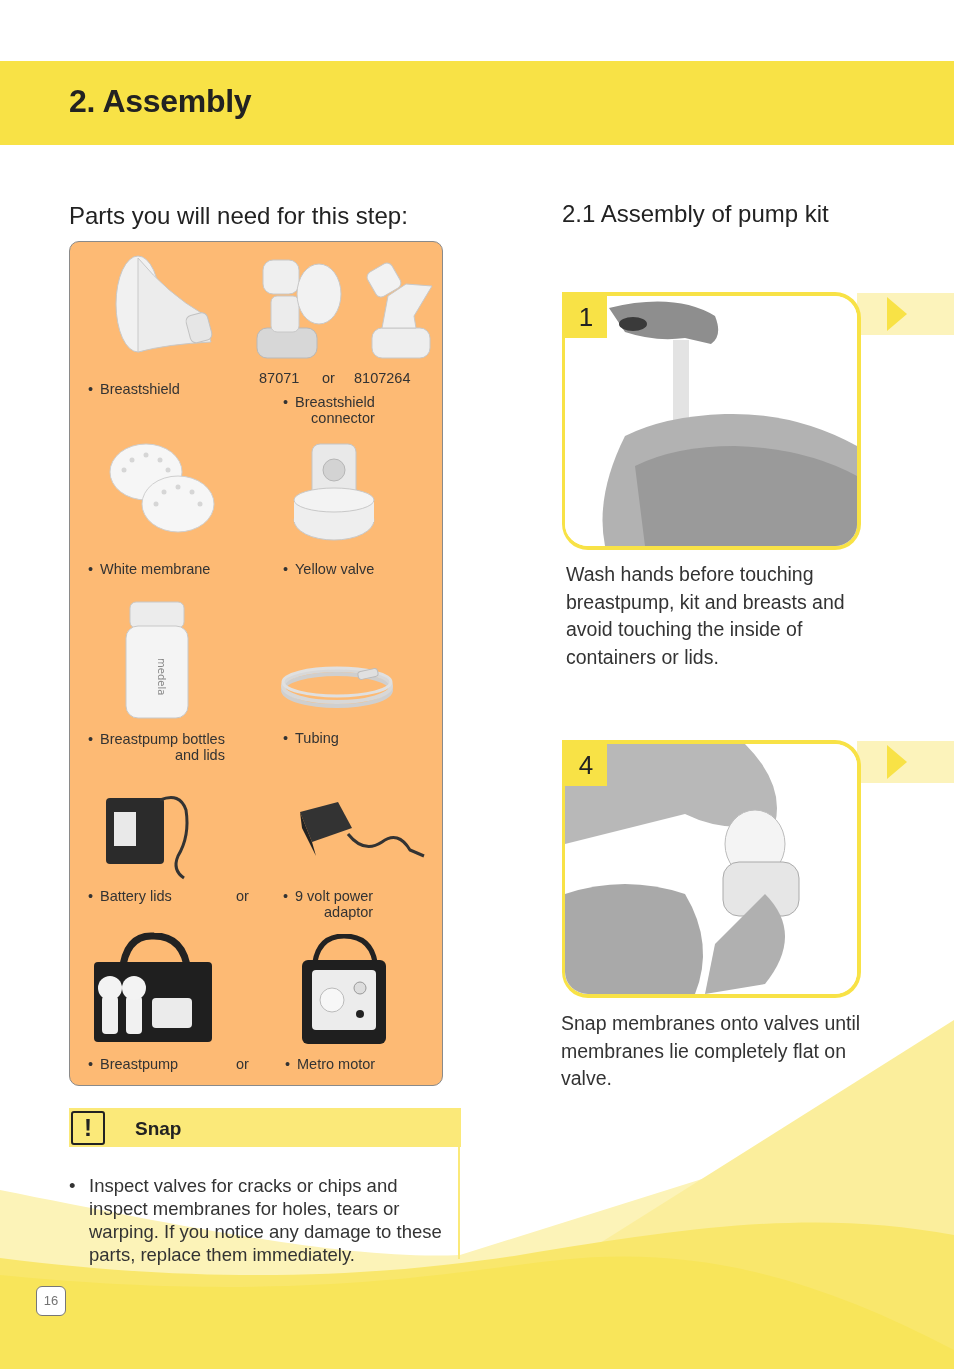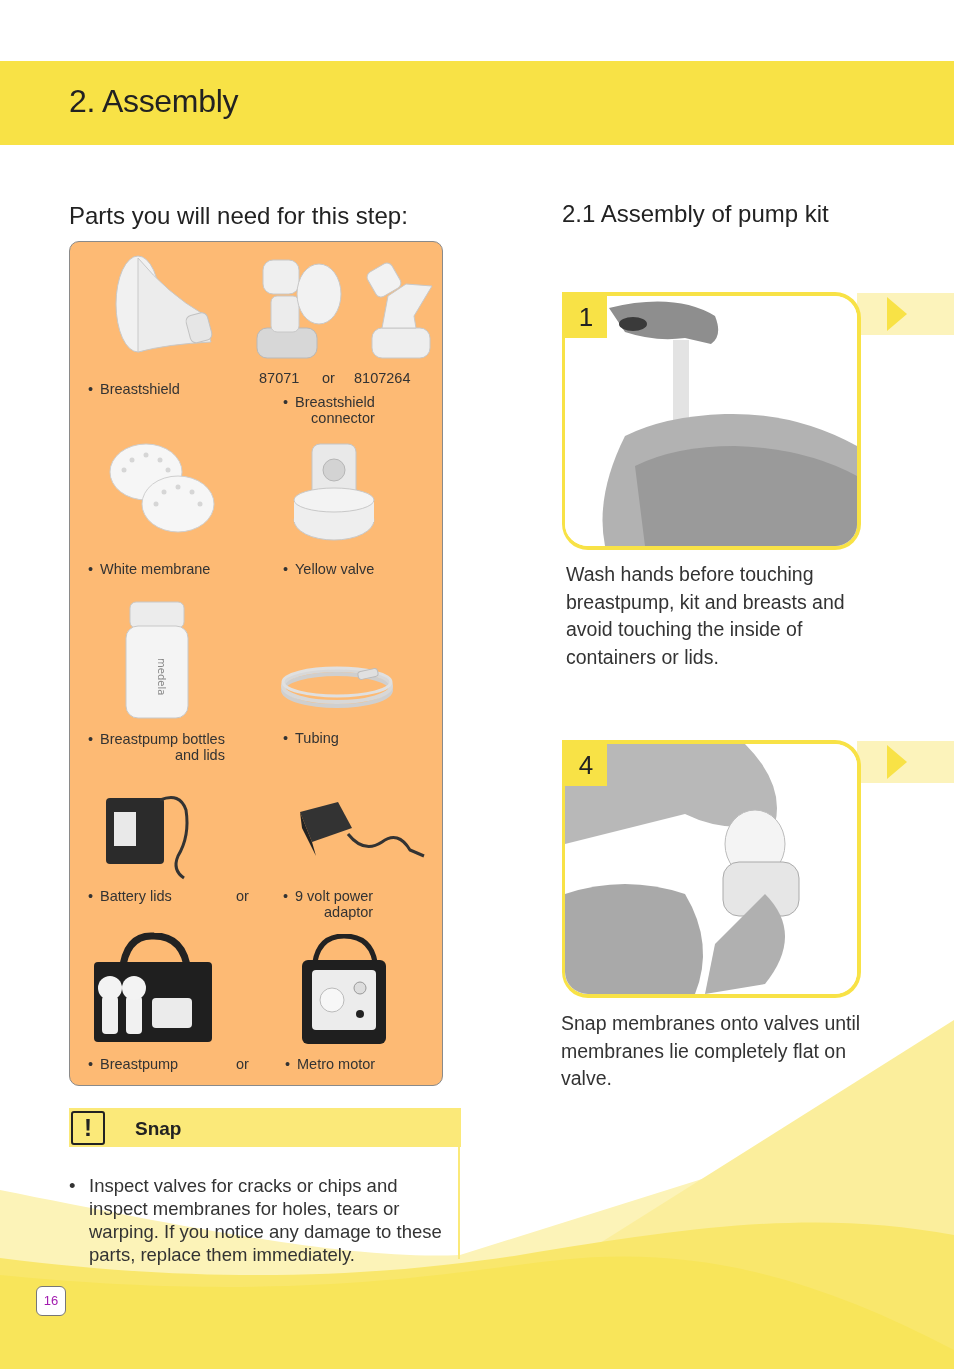--- a/index.html
+++ b/index.html
@@ -7,21 +7,21 @@
     width: 954px; height: 1369px; position: relative; overflow: hidden;
     background: #ffffff; font-family: "Liberation Sans", sans-serif; color: #222;
   }
   .bg-waves { position: absolute; left: 0; top: 0; width: 954px; height: 1369px; z-index: 0; }
   .header-band {
     position: absolute; left: 0; top: 61px; width: 954px; height: 84px;
     background: #f8e246; z-index: 1;
   }
   .page-title {
     position: absolute; left: 69px; top: 22px; margin: 0;
-    font-size: 32px; font-weight: normal; color: #222; letter-spacing: -0.3px;
+    font-size: 32px; font-weight: bold; color: #222; letter-spacing: -0.3px;
   }
   .parts-heading {
     position: absolute; left: 69px; top: 202px; margin: 0;
     font-size: 24px; font-weight: normal; color: #222; z-index: 2;
   }
   .parts-box {
     position: absolute; left: 69px; top: 241px; width: 372px; height: 843px;
     border: 1px solid #8a8a8a; border-radius: 10px; background: #fdba74; z-index: 2;
   }
   .part-img { position: absolute; }
@@ -78,21 +78,21 @@
   }
   .note-body {
     position: absolute; left: 69px; top: 1174px; width: 380px; z-index: 2;
     font-size: 18.5px; line-height: 23px; color: #333; margin: 0;
   }
   .note-body .bullet { position: absolute; left: 0; top: 0; }
   .note-body .text { display: block; padding-left: 20px; }
   .page-number {
     position: absolute; left: 36px; top: 1286px; width: 28px; height: 28px;
     border: 1px solid #777; border-radius: 6px; background: #fff; z-index: 2;
-    font-size: 13px; color: #a21caf; text-align: center; line-height: 28px;
+    font-size: 13px; color: #737373; text-align: center; line-height: 28px;
   }
 </style>
 </head>
 <body>
 
 <svg class="bg-waves" viewBox="0 0 954 1369" preserveAspectRatio="none">
   <path d="M0,1190 C200,1230 350,1260 460,1255 L954,1100 L954,1369 L0,1369 Z" fill="#fcf3b8"></path>
   <path d="M400,1369 L954,1020 L954,1369 Z" fill="#fbee9c"></path>
   <path d="M0,1258 C250,1290 420,1270 520,1255 C700,1225 820,1210 954,1235 L954,1369 L0,1369 Z" fill="#f9e76c"></path>
   <path d="M0,1275 C300,1305 460,1270 560,1260 C700,1245 820,1280 954,1350 L954,1369 L0,1369 Z" fill="#f8e55a"></path>

